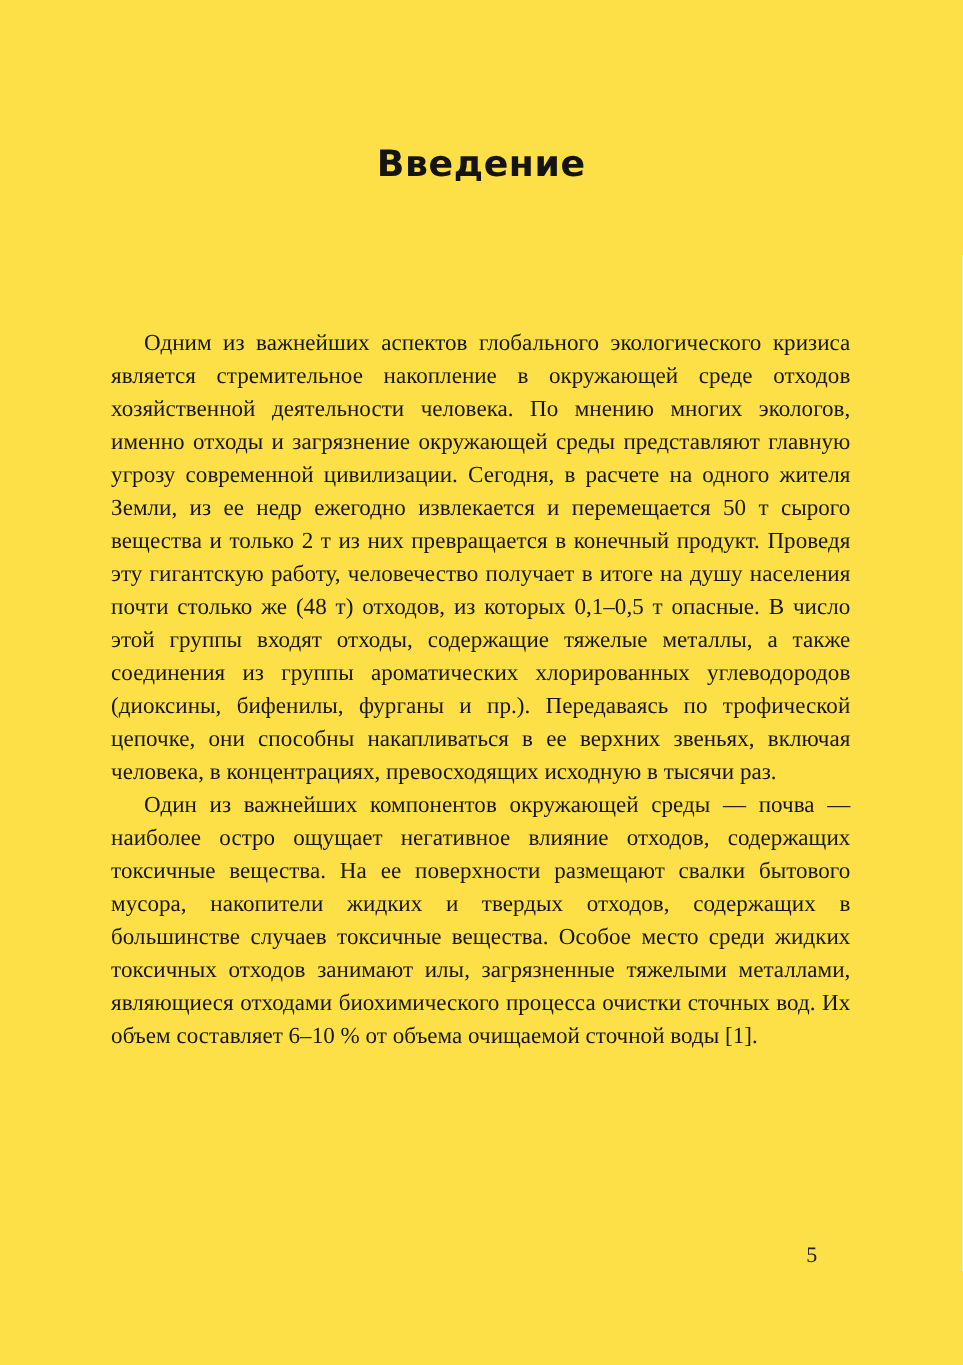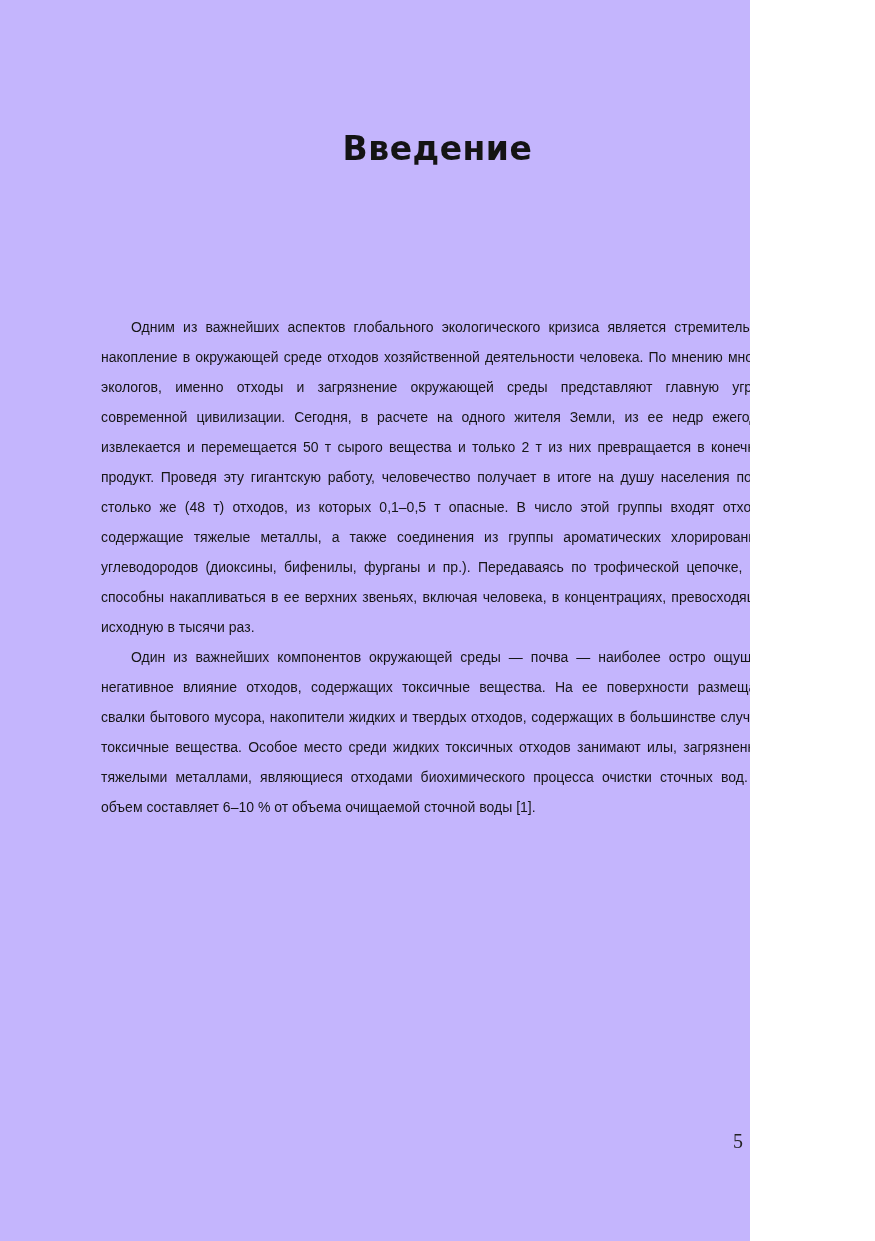--- a/index.html
+++ b/index.html
@@ -2,47 +2,47 @@
 <html lang="ru"><head>
 <meta charset="utf-8">
 <style>
   html, body {
     margin: 0;
     padding: 0;
     background: #ffffff;
   }
   .page {
     position: relative;
-    width: 750px;
+    width: 875px;
     height: 1241px;
-    background: #c4b5fd;
+    background: #fde047;
     overflow: hidden;
     color: #111111;
   }
   .title {
     position: absolute;
     top: 128px;
     left: 0;
     width: 875px;
     margin: 0;
     text-align: center;
     font-family: "DejaVu Sans", "Liberation Sans", sans-serif;
     font-weight: 700;
     font-size: 33px;
     line-height: 42px;
     letter-spacing: 0.5px;
     color: #141414;
   }
   .content {
     position: absolute;
-    top: 312px;
+    top: 296px;
     left: 101px;
     width: 672px;
-    font-family: Liberation Sans, sans-serif;
-    font-size: 14px;
+    font-family: Liberation Serif, serif;
+    font-size: 21px;
     line-height: 30px;
     color: #161616;
   }
   .content p {
     margin: 0;
     text-align: justify;
     text-indent: 30px;
     hyphens: auto;
     -webkit-hyphens: auto;
   }

